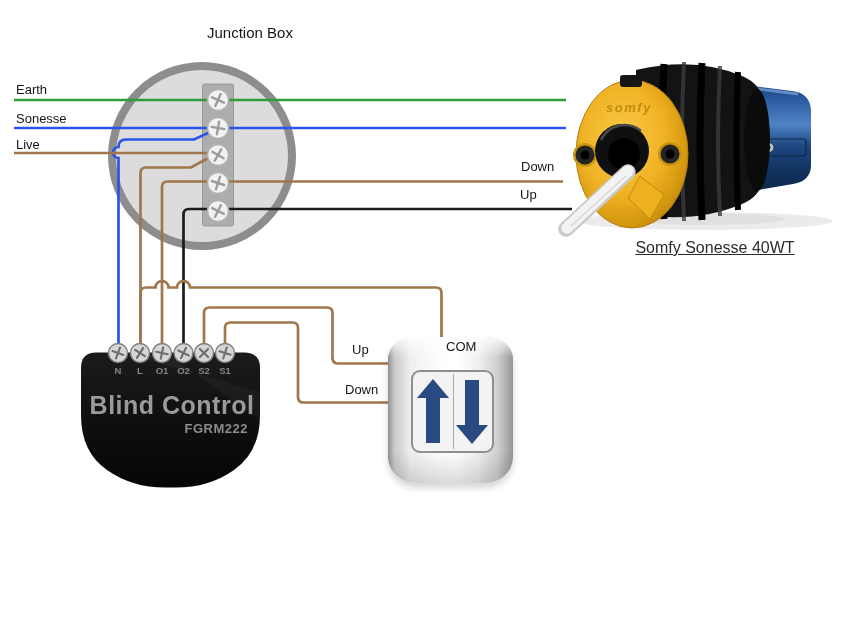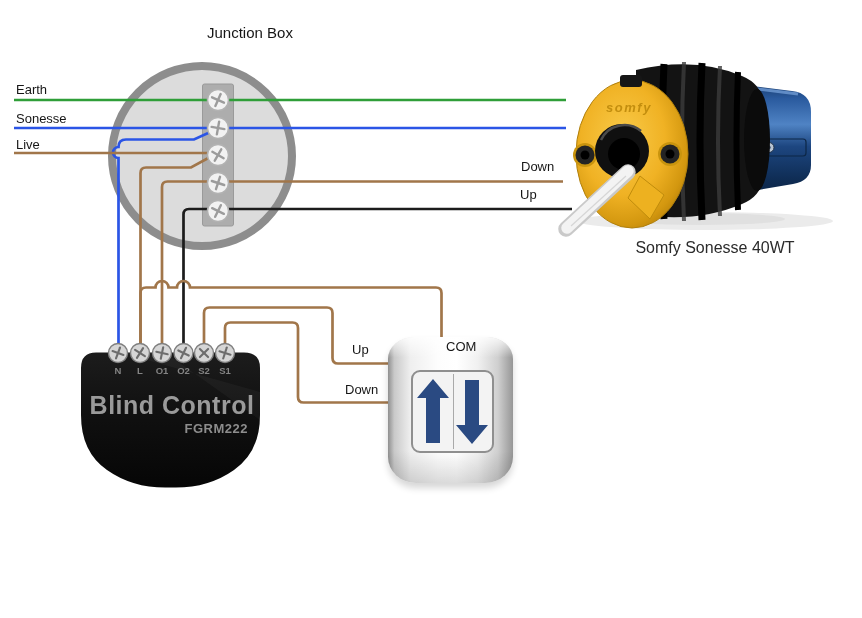--- a/index.html
+++ b/index.html
@@ -2,21 +2,21 @@
 <html><head>
 <meta charset="utf-8">
 <style>
   html,body{margin:0;padding:0;background:#ffffff;}
   .canvas{position:relative;width:862px;height:618px;background:#ffffff;overflow:hidden;
           font-family:"Liberation Sans",sans-serif;}
   .canvas > svg{position:absolute;left:0;top:0;z-index:1;}
   .lbl{position:absolute;z-index:3;font-size:13px;color:#161616;white-space:nowrap;line-height:1.05;}
   .lbl.title{font-size:15px;}
   .caption{position:absolute;z-index:3;left:590px;top:239px;width:250px;text-align:center;
-           font-size:16px;color:#2b2b2b;white-space:nowrap;}
+           font-size:16px;color:#2b2b2b;white-space:nowrap;text-decoration:underline;}
   svg text{font-family:"Liberation Sans",sans-serif;}
   .term-lbl{font-size:9.5px;font-weight:bold;fill:#848484;}
   .module-name{font-size:25px;font-weight:bold;fill:#9a9a9a;letter-spacing:.5px;}
   .module-model{font-size:13px;font-weight:bold;fill:#8d8d8d;letter-spacing:.5px;}
   .somfy-emboss{font-size:13px;font-weight:bold;font-style:italic;fill:#c18c0d;letter-spacing:1.5px;opacity:.95;}
   
   .switch{position:absolute;z-index:2;left:388px;top:337px;width:125px;height:146px;
     border-radius:26px 26px 28px 28px / 22px 22px 26px 26px;
     background:linear-gradient(90deg,#8f8f8f 0%,#c9c9c9 5%,#efefef 18%,#fdfdfd 40%,#ffffff 55%,#f0f0f0 72%,#cfcfcf 88%,#969696 100%);
     box-shadow:0 5px 7px rgba(0,0,0,.16);}

